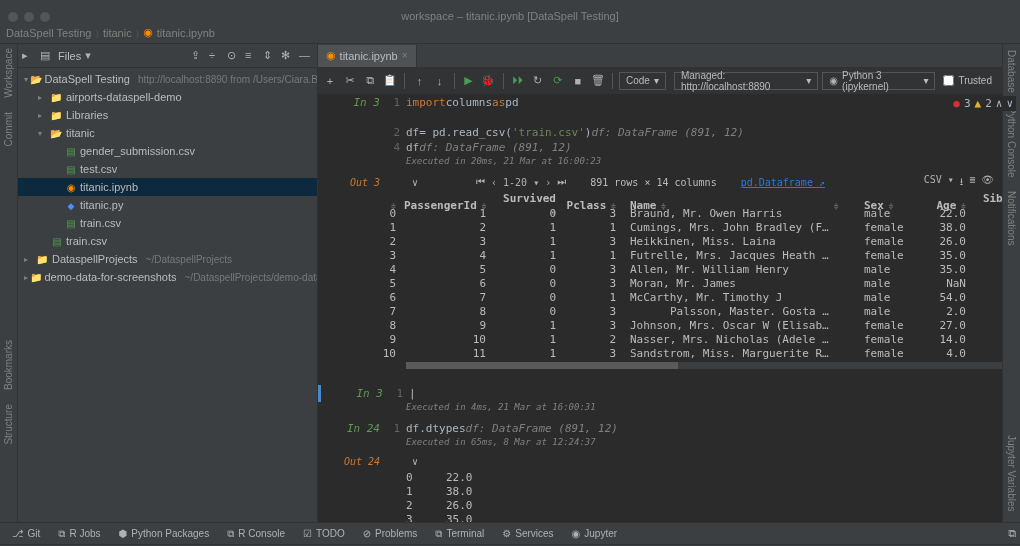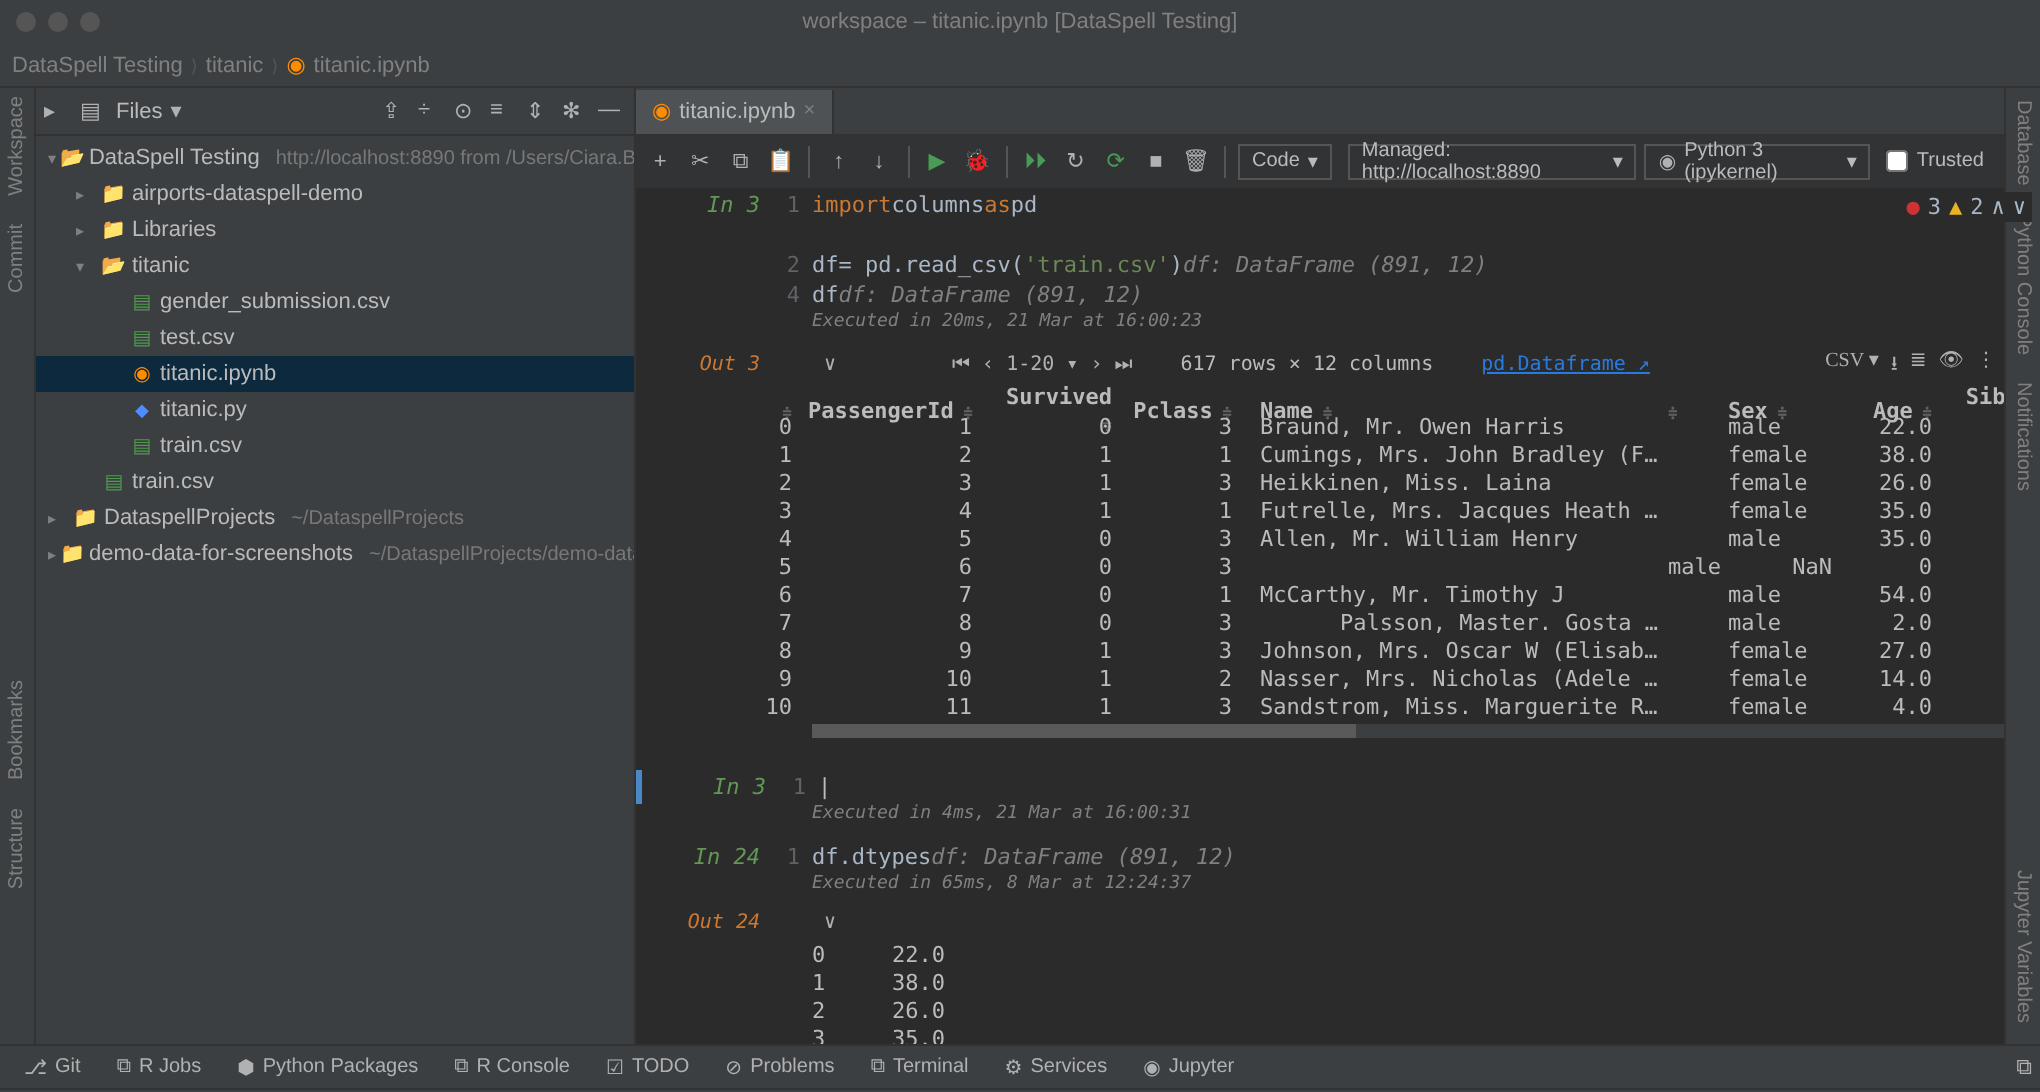--- a/index.html
+++ b/index.html
@@ -10,21 +10,21 @@
       color: #a9b7c6;
       font-family: -apple-system, "Segoe UI", sans-serif;
       font-size: 11px;
       overflow: hidden;
       position: relative;
     }
     .titlebar {
       height: 22px;
       background: #3c3f41;
       display: flex;
-      align-items: center;
+      align-items: flex-end;
       justify-content: center;
       color: #808080;
       font-size: 11px;
       position: relative;
     }
     .traffic { position: absolute; left: 8px; display: flex; gap: 6px; }
     .traffic span { width: 10px; height: 10px; border-radius: 50%; background: #555; }
     .breadcrumb {
       height: 22px;
       background: #3c3f41;
@@ -241,21 +241,21 @@
       height: 20px;
       padding-left: 0;
       gap: 24px;
       font-size: 10px;
     }
     .out-head .pager { color: #afb1b3; display: flex; gap: 6px; align-items: center; }
     .out-head .pager .nav { cursor: pointer; color: #afb1b3; }
     .out-head .info { color: #bbb; }
     .out-head .link { color: #287bde; text-decoration: underline; cursor: pointer; }
     .out-head .spacer { flex: 1; }
-    .out-head .tools { display: flex; gap: 6px; padding-right: 22px; font-family: Liberation Serif, serif; }
+    .out-head .tools { display: flex; gap: 6px; padding-right: 10px; }
     .out-head .tools span { cursor: pointer; color: #afb1b3; }
     .table {
       padding-left: 56px;
       color: #bbb;
     }
     .table .hdr, .table .trow {
       display: grid;
       grid-template-columns: 30px 90px 70px 60px 210px 30px 60px 50px 50px 40px;
       height: 14px;
       align-items: center;
@@ -512,21 +512,21 @@
         <span style="color:#afb1b3;cursor:pointer">∨</span>
         <span style="width:10px"></span>
         <div class="pager">
           <span class="nav">⏮</span>
           <span class="nav">‹</span>
           <span>1-20</span>
           <span class="nav">▾</span>
           <span class="nav">›</span>
           <span class="nav">⏭</span>
         </div>
-        <span class="info">617 rows × 12 columns</span>
+        <span class="info">891 rows × 14 columns</span>
         <span class="link"><span>pd.Dataframe</span> ↗</span>
         <span class="spacer"></span>
         <div class="tools">
           <span><span>CSV</span> ▾</span>
           <span>⭳</span>
           <span>≣</span>
           <span>👁</span>
           <span>⋮</span>
         </div>
       </div>
@@ -598,20 +598,21 @@
               <span></span>
               <span class="txt">male</span>
               <span class="num">35.0</span>
               <span class="num">0</span>
             </div>
             <div class="trow">
               <span class="num">5</span>
               <span class="num">6</span>
               <span class="num">0</span>
               <span class="num">3</span>
+              <span class="txt" style="padding-left: 6px;">Moran, Mr. James</span>
               <span></span>
               <span class="txt">male</span>
               <span class="num">NaN</span>
               <span class="num">0</span>
             </div>
             <div class="trow">
               <span class="num">6</span>
               <span class="num">7</span>
               <span class="num">0</span>
               <span class="num">1</span>

